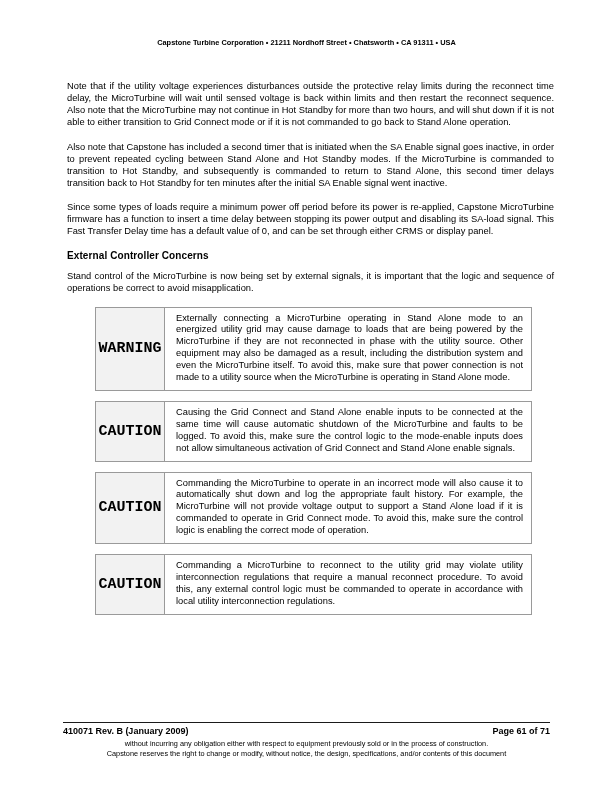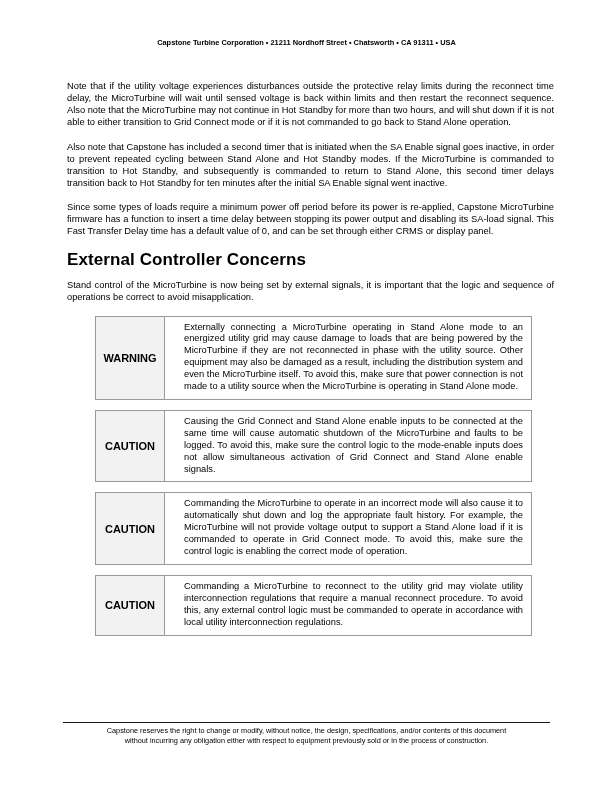--- a/index.html
+++ b/index.html
@@ -33,43 +33,44 @@
     width: 487px;
   }
   p.body {
     margin: 0 0 12.5px 0;
     font-size: 9.3px;
     line-height: 12px;
     text-align: justify;
   }
   h2.section-heading {
     margin: 13px 0 9px 0;
-    font-size: 17px;
+    font-size: 10px;
     font-weight: bold;
     letter-spacing: 0.1px;
   }
   table.notice {
     border-collapse: collapse;
     table-layout: fixed;
     width: 437px;
     margin: 0 0 10px 28px;
   }
   table.notice td {
     border: 1px solid #9a9a9a;
     vertical-align: middle;
   }
   td.label-cell {
     width: 66px;
     background: #f2f2f2;
     text-align: center;
     font-weight: bold;
-    font-size: 11px;
+    font-size: 15px;
+    font-family: Liberation Mono, monospace;
   }
   td.text-cell {
-    padding: 5px 8px 6px 19px;
+    padding: 5px 8px 6px 11px;
     font-size: 9.3px;
     line-height: 11.9px;
     text-align: justify;
   }
   .footer {
     position: absolute;
     left: 63px;
     top: 722px;
     width: 487px;
   }
@@ -144,19 +145,23 @@
           <td class="label-cell">CAUTION</td>
           <td class="text-cell">Commanding a MicroTurbine to reconnect to the utility grid may violate utility interconnection regulations that require a manual reconnect procedure. To avoid this, any external control logic must be commanded to operate in accordance with local utility interconnection regulations.</td>
         </tr>
       </tbody>
     </table>
 
   </div>
 
   <div class="footer">
     <div class="footer-rule"></div>
+    <div class="footer-row">
+      <span>410071 Rev. B (January 2009)</span>
+      <span>Page 61 of 71</span>
+    </div>
     <div class="legal">
+      <div>without incurring any obligation either with respect to equipment previously sold or in the process of construction.</div>
       <div>Capstone reserves the right to change or modify, without notice, the design, specifications, and/or contents of this document</div>
-      <div>without incurring any obligation either with respect to equipment previously sold or in the process of construction.</div>
     </div>
   </div>
 
 </div>
 
 </body></html>

